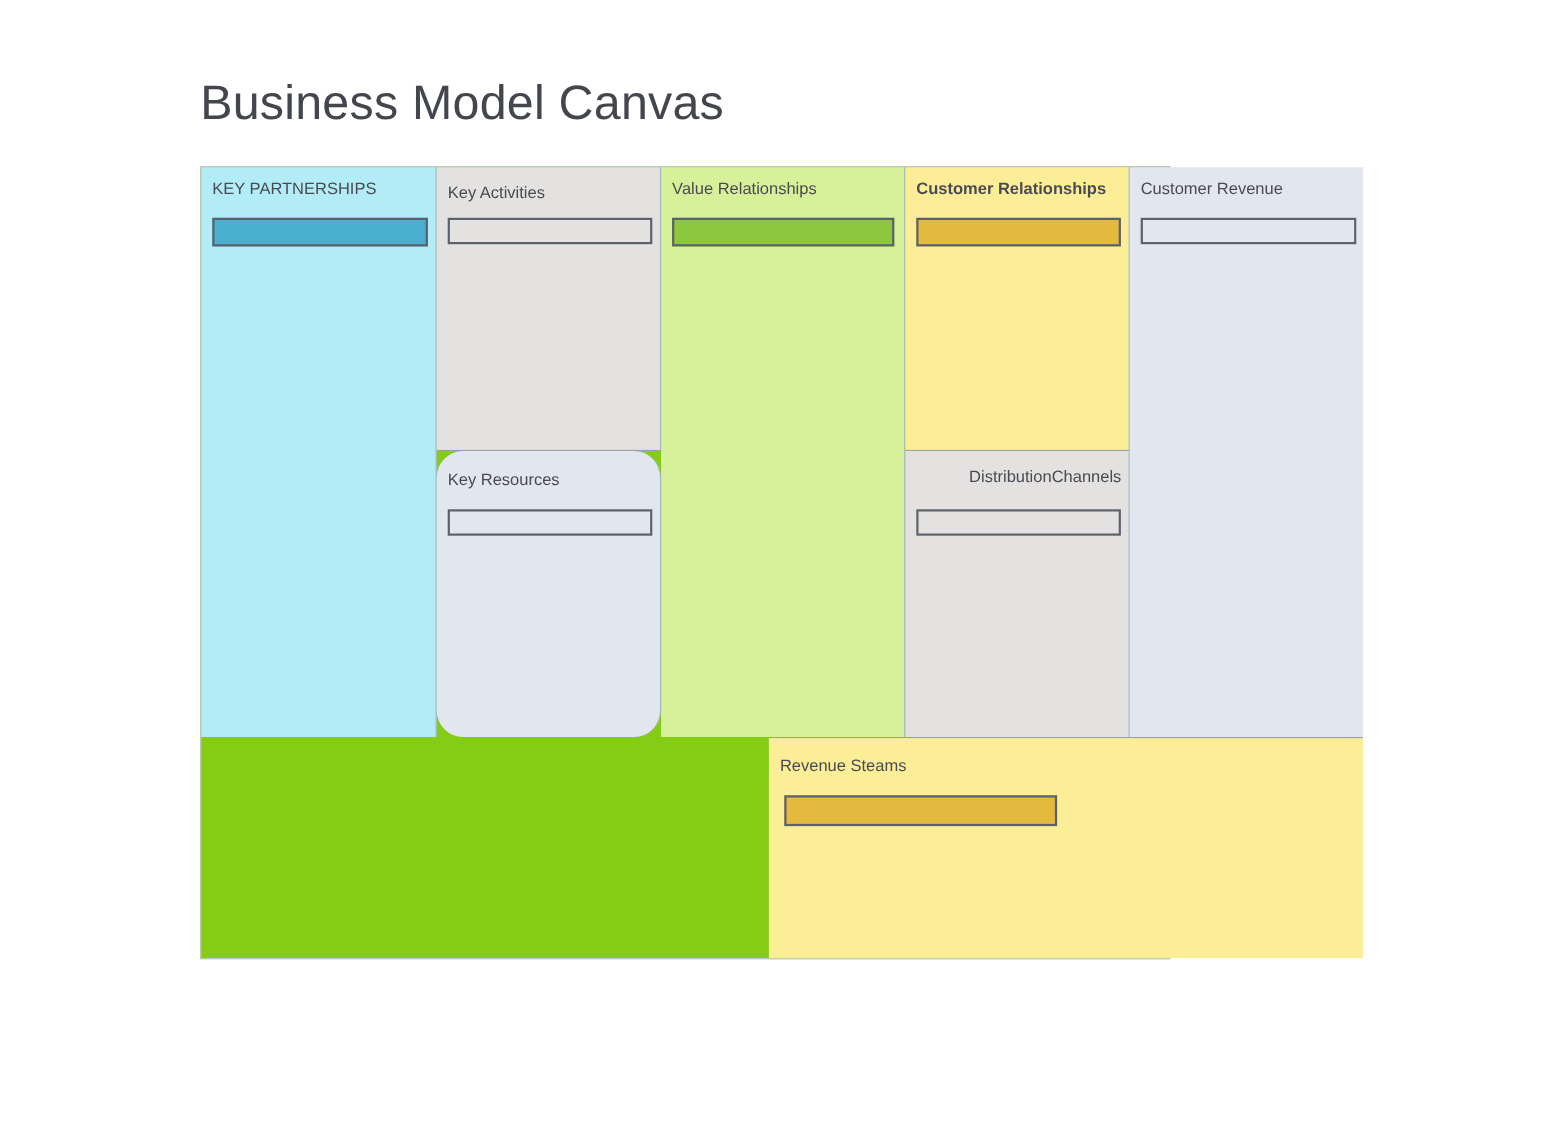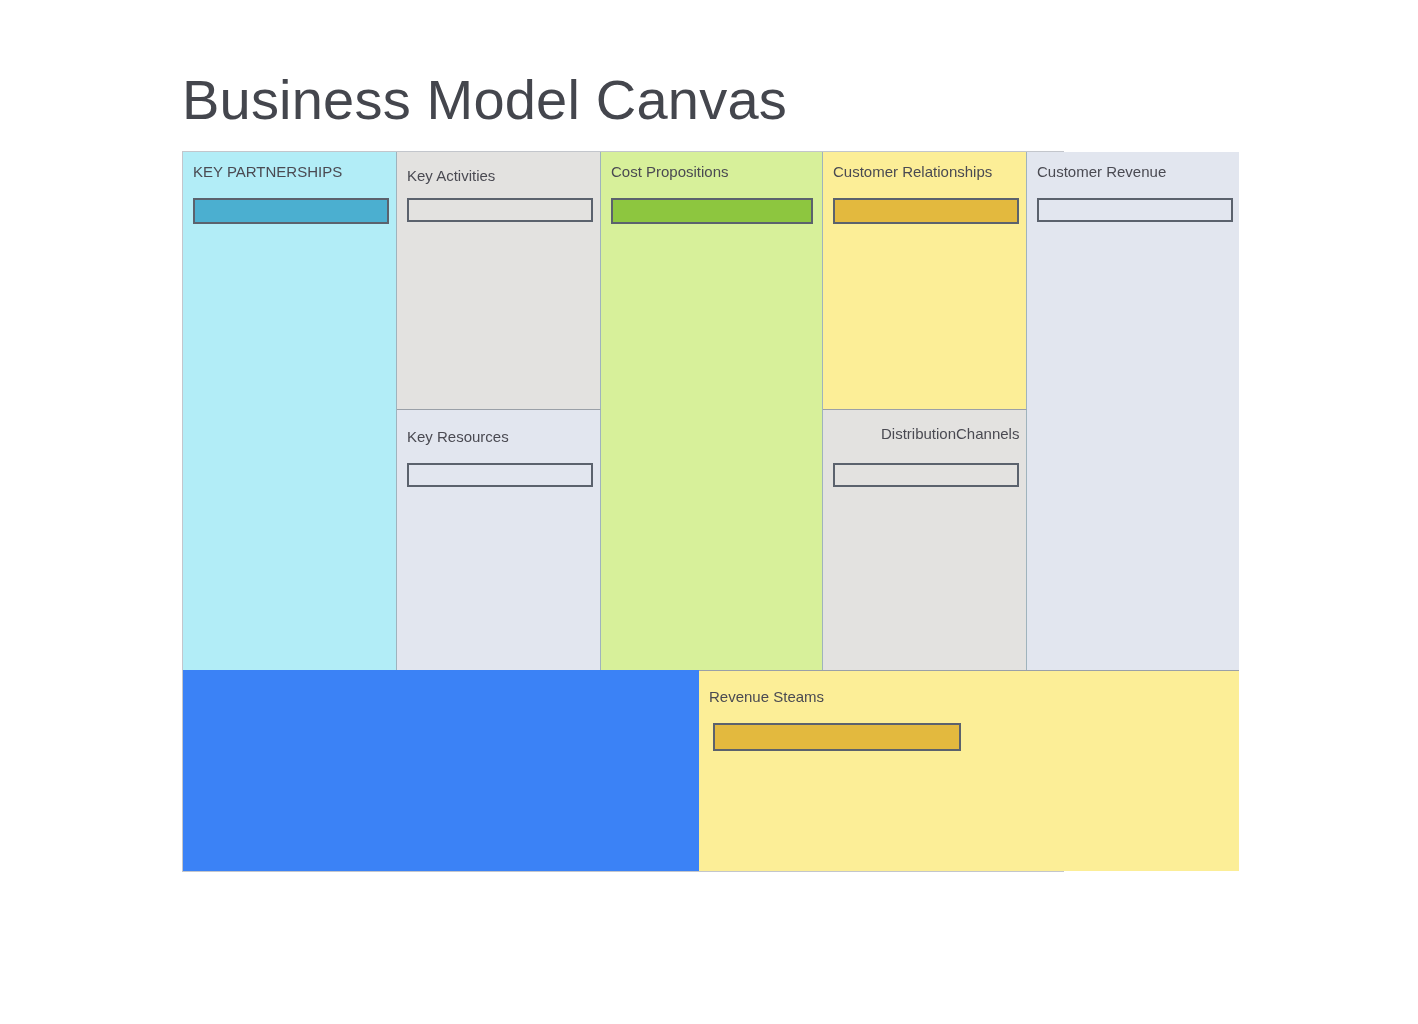--- a/index.html
+++ b/index.html
@@ -13,38 +13,38 @@
     font-family: "Liberation Sans", sans-serif;
     -webkit-font-smoothing: antialiased;
     position: relative;
     overflow: hidden;
   }
 
   #page-title {
     position: absolute;
     left: 182px;
     top: 72px;
-    font-size: 56px;
+    font-size: 44px;
     font-weight: 400;
     color: #44464d;
     letter-spacing: 0.2px;
     line-height: 1;
     white-space: nowrap;
   }
 
   
   #canvas {
     position: absolute;
     left: 182px;
     top: 151px;
     width: 882px;
     height: 721px;
     box-sizing: border-box;
     border: 1px solid #c3c6cc;
-    background: #3b82f6;
+    background: #84cc16;
   }
 
   .panel {
     position: absolute;
     box-sizing: border-box;
     overflow: hidden;
   }
 
   .panel-title {
     position: absolute;
@@ -75,32 +75,32 @@
   <div class="panel bd-r" style="left: 0px; top: 0px; width: 214px; height: 518px; background: rgb(178, 237, 247); border-right-color: rgb(159, 179, 189);">
     <div class="panel-title" style="top: 12px; color: rgb(74, 74, 82);">KEY PARTNERSHIPS</div>
     <div class="swatch" style="left: 10px; top: 46px; width: 196px; height: 26px; background: rgb(75, 175, 208); border-color: rgb(91, 98, 109);"></div>
   </div>
 
   <div class="panel bd-r bd-b" style="left: 214px; top: 0px; width: 204px; height: 258px; background: rgb(227, 226, 224); border-right-color: rgb(159, 179, 189); border-bottom-color: rgb(154, 160, 168);">
     <div class="panel-title" style="top: 16px; color: rgb(74, 74, 82);">Key Activities</div>
     <div class="swatch" style="left: 10px; top: 46px; width: 186px; height: 24px; background: transparent; border-color: rgb(91, 98, 109);"></div>
   </div>
 
-  <div class="panel bd-r" style="left: 214px; top: 258px; width: 204px; height: 260px; background: rgb(226, 230, 239); border-right-color: rgb(159, 179, 189);">
+  <div class="panel bd-r" style="left: 214px; top: 258px; width: 204px; height: 260px; background: rgb(226, 230, 239); border-right-color: rgb(159, 179, 189); border-radius: 24px;">
     <div class="panel-title" style="top: 19px; color: rgb(74, 74, 82);">Key Resources</div>
     <div class="swatch" style="left: 10px; top: 53px; width: 186px; height: 24px; background: transparent; border-color: rgb(91, 98, 109);"></div>
   </div>
 
   <div class="panel bd-r" style="left: 418px; top: 0px; width: 222px; height: 518px; background: rgb(215, 240, 154); border-right-color: rgb(159, 179, 189);">
-    <div class="panel-title" style="top: 12px; color: rgb(74, 74, 82);">Cost Propositions</div>
+    <div class="panel-title" style="top: 12px; color: rgb(74, 74, 82);">Value Relationships</div>
     <div class="swatch" style="left: 10px; top: 46px; width: 202px; height: 26px; background: rgb(141, 198, 63); border-color: rgb(91, 98, 109);"></div>
   </div>
 
   <div class="panel bd-r bd-b" style="left: 640px; top: 0px; width: 204px; height: 258px; background: rgb(252, 238, 151); border-right-color: rgb(159, 179, 189); border-bottom-color: rgb(154, 160, 168);">
-    <div class="panel-title" style="top: 12px; color: rgb(74, 74, 82);">Customer Relationships</div>
+    <div class="panel-title" style="top: 12px; color: rgb(74, 74, 82); font-weight: bold;">Customer Relationships</div>
     <div class="swatch" style="left: 10px; top: 46px; width: 186px; height: 26px; background: rgb(227, 185, 62); border-color: rgb(91, 98, 109);"></div>
   </div>
 
   <div class="panel bd-r" style="left: 640px; top: 258px; width: 204px; height: 260px; background: rgb(227, 226, 224); border-right-color: rgb(159, 179, 189);">
     <div class="panel-title" style="top: 16px; color: rgb(74, 74, 82); margin-left: 48px;">DistributionChannels</div>
     <div class="swatch" style="left: 10px; top: 53px; width: 186px; height: 24px; background: transparent; border-color: rgb(91, 98, 109);"></div>
   </div>
 
   <div class="panel" style="left: 844px; top: 0px; width: 212px; height: 518px; background: rgb(226, 230, 239);">
     <div class="panel-title" style="top: 12px; color: rgb(74, 74, 82);">Customer Revenue</div>

